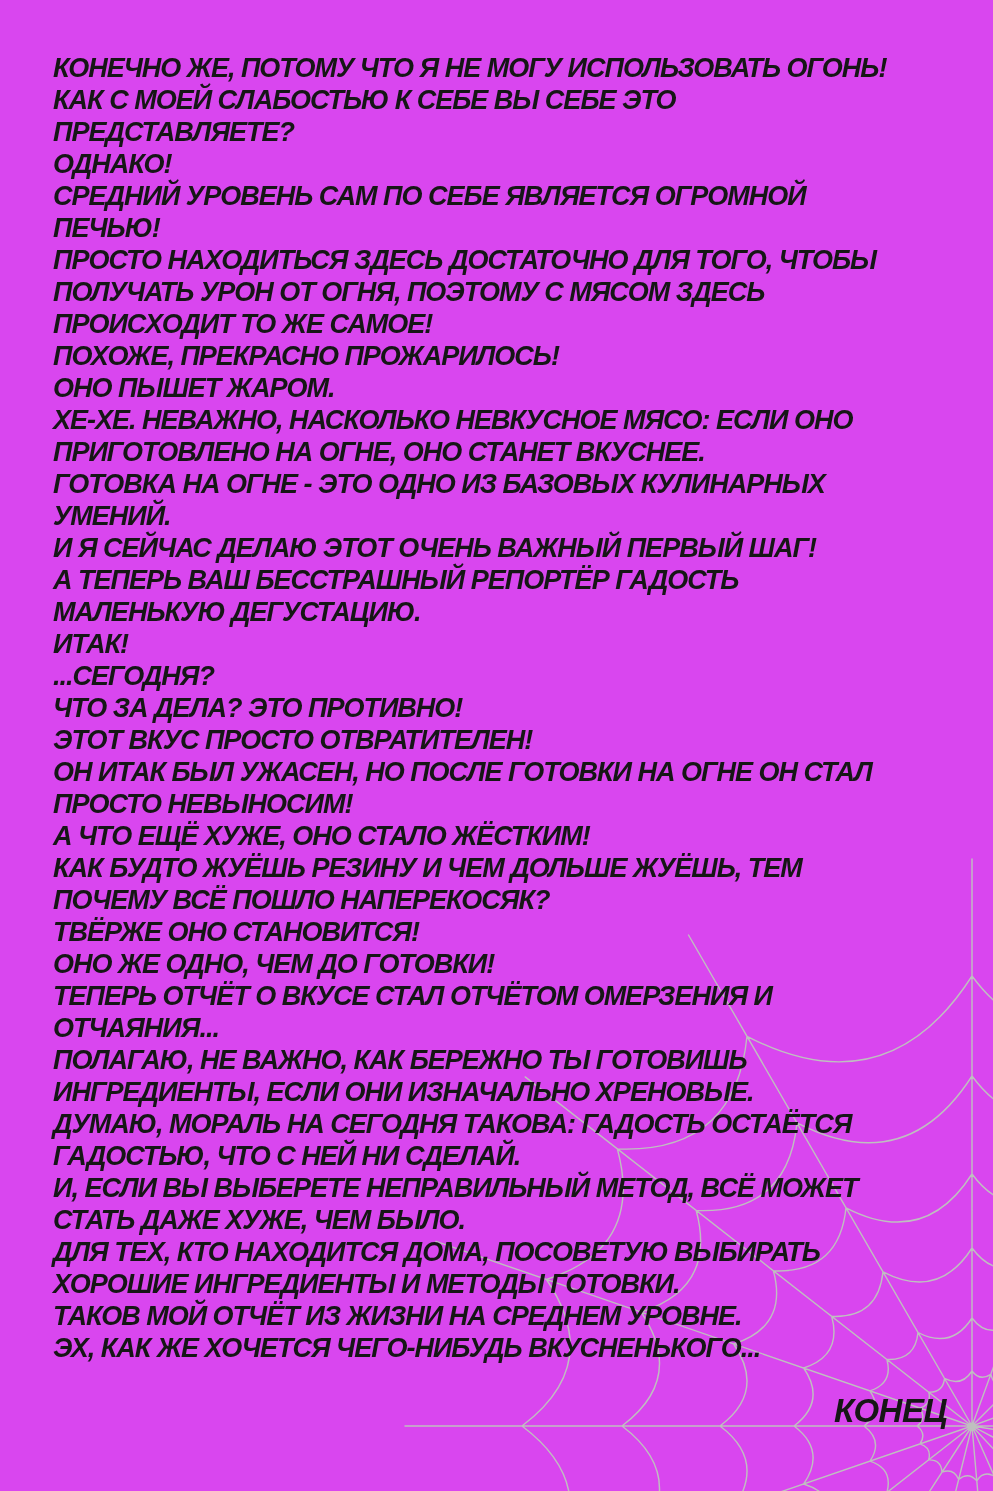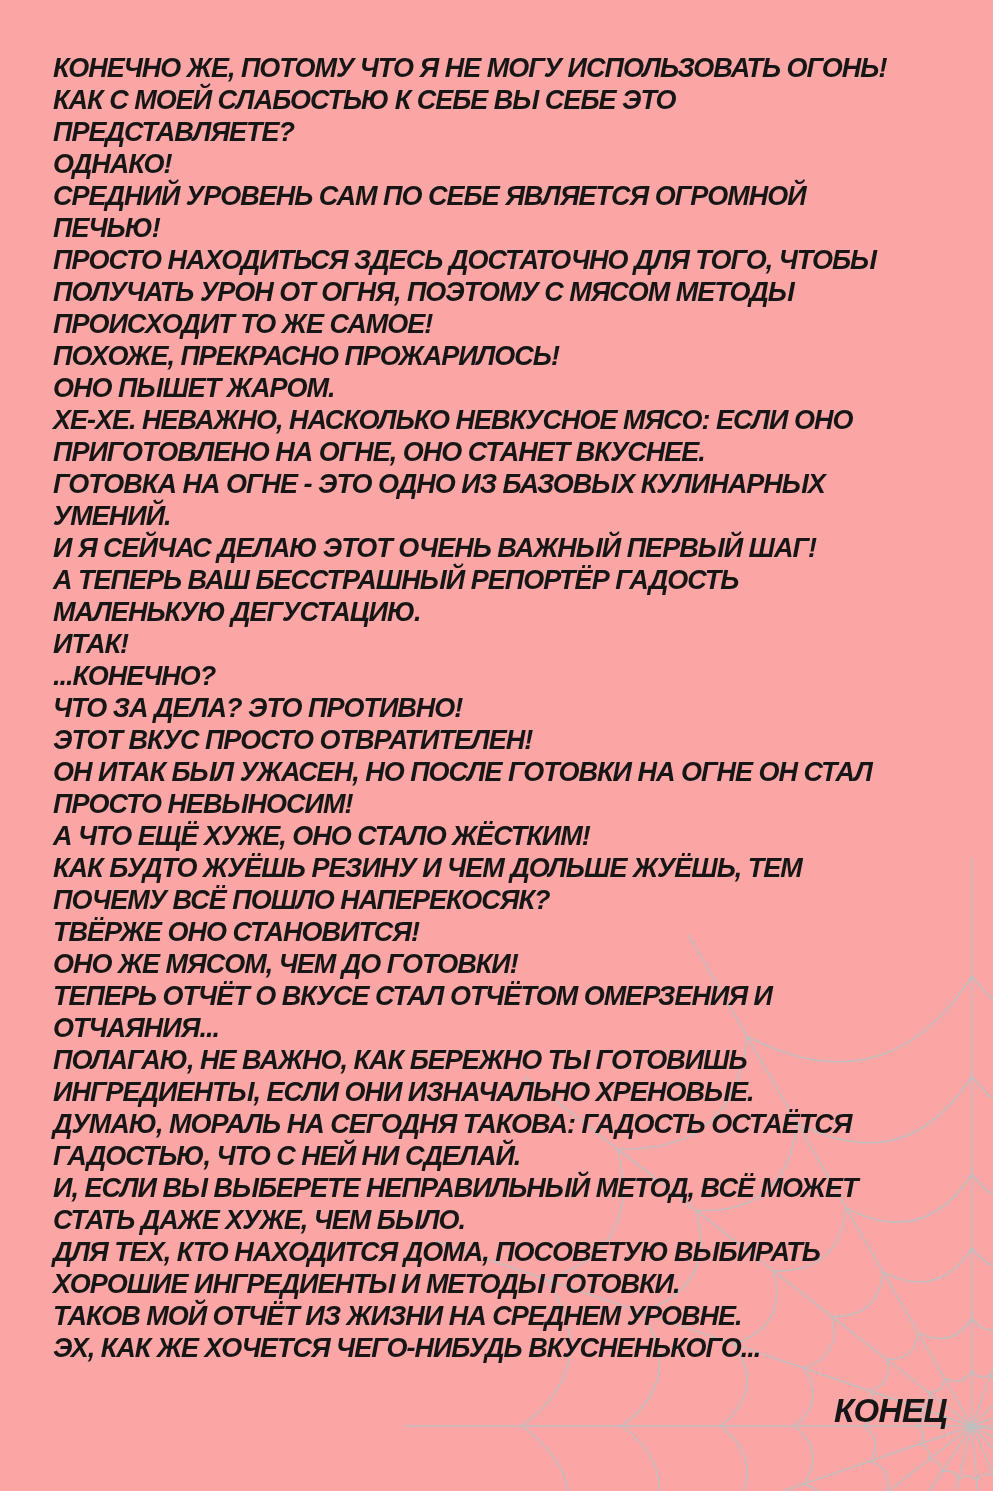--- a/index.html
+++ b/index.html
@@ -1,20 +1,20 @@
 <!DOCTYPE html>
 <html><head>
 <meta charset="utf-8">
 <style>
   html, body { margin: 0; padding: 0; background: #ffffff; }
   .page {
     position: relative;
     width: 993px;
     height: 1491px;
-    background: #fca5a5;
+    background: #d946ef;
     overflow: hidden;
     font-family: "Liberation Sans", sans-serif;
   }
   .web {
     position: absolute;
     left: 0; top: 0;
     width: 993px; height: 1491px;
   }
   .transcript {
     position: absolute;
@@ -49,42 +49,42 @@
       <path d="M972 1426L1539.0 1426.0M972 1426L1504.8 1232.1M972 1426L1372.9 1025.1M972 1426L1165.9 893.2M972 1426L972.0 859.0M972 1426L688.5 935.0M972 1426L525.2 1076.9M972 1426L435.9 1241.4M972 1426L405.0 1426.0M972 1426L435.9 1610.6M972 1426L525.2 1775.1M972 1426L663.2 1901.5M972 1426L834.8 1976.2M972 1426L1021.4 1990.8M972 1426L1202.6 1944.0M972 1426L1358.7 1840.7M972 1426L1472.6 1692.2M972 1426L1532.0 1514.7M1027.0 1426.0Q1016.4 1418.2 1023.7 1407.2M1080.0 1426.0Q1059.2 1410.6 1073.5 1389.1M1150.0 1426.0Q1115.7 1400.7 1139.3 1365.1M1224.0 1426.0Q1175.5 1390.1 1208.8 1339.8M1322.0 1426.0Q1254.6 1376.2 1300.9 1306.3M1422.0 1426.0Q1335.4 1361.9 1394.9 1272.1M1023.7 1407.2Q1007.9 1403.1 1010.9 1387.1M1073.5 1389.1Q1042.6 1381.0 1048.4 1349.6M1139.3 1365.1Q1088.3 1351.9 1097.9 1300.1M1208.8 1339.8Q1136.7 1321.1 1150.2 1247.8M1300.9 1306.3Q1200.8 1280.3 1219.5 1178.5M1394.9 1272.1Q1266.1 1238.6 1290.2 1107.8M1010.9 1387.1Q994.9 1390.1 990.8 1374.3M1048.4 1349.6Q1017.0 1355.4 1008.9 1324.5M1097.9 1300.1Q1046.1 1309.7 1032.9 1258.7M1150.2 1247.8Q1076.9 1261.3 1058.2 1189.2M1219.5 1178.5Q1117.7 1197.2 1091.7 1097.1M1290.2 1107.8Q1159.4 1131.9 1125.9 1003.1M990.8 1374.3Q979.8 1381.6 972.0 1371.0M1008.9 1324.5Q987.4 1338.8 972.0 1318.0M1032.9 1258.7Q997.3 1282.3 972.0 1248.0M1058.2 1189.2Q1007.9 1222.5 972.0 1174.0M1091.7 1097.1Q1021.8 1143.4 972.0 1076.0M1125.9 1003.1Q1036.1 1062.6 972.0 976.0M972.0 1371.0Q961.6 1387.2 944.5 1378.4M972.0 1318.0Q951.6 1349.8 918.0 1332.5M972.0 1248.0Q938.4 1300.5 883.0 1271.8M972.0 1174.0Q924.4 1248.3 846.0 1207.8M972.0 1076.0Q905.9 1179.2 797.0 1122.9M972.0 976.0Q887.0 1108.7 747.0 1036.3M944.5 1378.4Q943.1 1392.7 928.7 1392.1M918.0 1332.5Q915.2 1360.6 886.9 1359.5M883.0 1271.8Q878.3 1318.3 831.7 1316.4M846.0 1207.8Q839.4 1273.5 773.4 1270.9M797.0 1122.9Q787.8 1214.2 696.2 1210.5M747.0 1036.3Q735.2 1153.6 617.4 1149.0M928.7 1392.1Q931.9 1404.2 920.0 1408.1M886.9 1359.5Q893.3 1383.3 869.9 1390.8M831.7 1316.4Q842.3 1355.6 803.7 1368.0M773.4 1270.9Q788.4 1326.3 733.7 1344.0M696.2 1210.5Q717.0 1287.6 641.1 1312.1M617.4 1149.0Q644.2 1248.0 546.5 1279.5M920.0 1408.1Q927.0 1418.5 917.0 1426.0M869.9 1390.8Q883.7 1411.2 864.0 1426.0M803.7 1368.0Q826.5 1401.6 794.0 1426.0M733.7 1344.0Q766.0 1391.5 720.0 1426.0M641.1 1312.1Q685.8 1378.1 622.0 1426.0M546.5 1279.5Q604.1 1364.4 522.0 1426.0M917.0 1426.0Q927.0 1433.5 920.0 1443.9M864.0 1426.0Q883.7 1440.8 869.9 1461.2M794.0 1426.0Q826.5 1450.4 803.7 1484.0M720.0 1426.0Q766.0 1460.5 733.7 1508.0M622.0 1426.0Q685.8 1473.9 641.1 1539.9M522.0 1426.0Q604.1 1487.6 546.5 1572.5M920.0 1443.9Q931.9 1447.8 928.7 1459.9M869.9 1461.2Q893.3 1468.7 886.9 1492.5M803.7 1484.0Q842.3 1496.4 831.7 1535.6M733.7 1508.0Q788.4 1525.7 773.4 1581.1M641.1 1539.9Q717.0 1564.4 696.2 1641.5M546.5 1572.5Q644.2 1604.0 617.4 1703.0M928.7 1459.9Q941.2 1459.6 942.0 1472.1M886.9 1492.5Q911.5 1492.0 913.2 1516.6M831.7 1535.6Q872.3 1534.8 875.1 1575.3M773.4 1581.1Q830.9 1580.0 834.8 1637.3M696.2 1641.5Q776.0 1639.9 781.4 1719.5M617.4 1703.0Q720.0 1701.0 726.9 1803.4M942.0 1472.1Q953.8 1467.8 958.7 1479.4M913.2 1516.6Q936.3 1508.1 945.9 1530.8M875.1 1575.3Q913.2 1561.3 928.9 1598.7M834.8 1637.3Q888.7 1617.6 911.0 1670.5M781.4 1719.5Q856.3 1692.1 887.3 1765.6M726.9 1803.4Q823.2 1768.1 863.1 1862.6M958.7 1479.4Q968.4 1471.5 976.8 1480.8M945.9 1530.8Q965.0 1515.3 981.4 1533.6M928.9 1598.7Q960.4 1573.1 987.5 1603.3M911.0 1670.5Q955.6 1634.3 994.0 1677.0M887.3 1765.6Q949.2 1715.3 1002.5 1774.7M863.1 1862.6Q942.7 1797.9 1011.2 1874.3M976.8 1480.8Q983.4 1470.1 994.4 1476.2M981.4 1533.6Q994.4 1512.7 1015.9 1524.7M987.5 1603.3Q1008.9 1568.9 1044.4 1588.6M994.0 1677.0Q1024.3 1628.3 1074.5 1656.2M1002.5 1774.7Q1044.6 1706.9 1114.4 1745.7M1011.2 1874.3Q1065.4 1787.2 1155.0 1837.1M994.4 1476.2Q997.2 1464.0 1009.5 1466.2M1015.9 1524.7Q1021.4 1500.7 1045.7 1505.0M1044.4 1588.6Q1053.4 1549.0 1093.4 1556.2M1074.5 1656.2Q1087.3 1600.2 1143.9 1610.3M1114.4 1745.7Q1132.1 1668.0 1210.7 1682.0M1155.0 1837.1Q1177.9 1737.1 1278.9 1755.1M1009.5 1466.2Q1008.2 1453.8 1020.6 1451.8M1045.7 1505.0Q1043.0 1480.5 1067.4 1476.7M1093.4 1556.2Q1089.1 1515.8 1129.2 1509.6M1143.9 1610.3Q1137.7 1553.2 1194.5 1544.3M1210.7 1682.0Q1202.2 1602.6 1281.0 1590.3M1278.9 1755.1Q1268.0 1653.1 1369.3 1637.3M1020.6 1451.8Q1015.2 1440.5 1026.3 1434.6M1067.4 1476.7Q1056.9 1454.4 1078.7 1442.9M1129.2 1509.6Q1111.9 1472.8 1147.8 1453.8M1194.5 1544.3Q1170.1 1492.3 1220.9 1465.4M1281.0 1590.3Q1247.2 1518.1 1317.7 1480.8M1369.3 1637.3Q1325.8 1544.4 1416.5 1496.4M1026.3 1434.6Q1022.4 1430.0 1027.0 1426.0M1078.7 1442.9Q1070.9 1433.8 1080.0 1426.0M1147.8 1453.8Q1135.1 1438.8 1150.0 1426.0M1220.9 1465.4Q1202.9 1444.2 1224.0 1426.0M1317.7 1480.8Q1292.7 1451.2 1322.0 1426.0M1416.5 1496.4Q1384.3 1458.4 1422.0 1426.0" fill="none" stroke="#bfbfbf" stroke-width="1.4" stroke-linecap="round"></path>
     </svg>
   <div class="transcript">
       <div class="line">КОНЕЧНО ЖЕ, ПОТОМУ ЧТО Я НЕ МОГУ ИСПОЛЬЗОВАТЬ ОГОНЬ!</div>
       <div class="line">КАК С МОЕЙ СЛАБОСТЬЮ К СЕБЕ ВЫ СЕБЕ ЭТО</div>
       <div class="line">ПРЕДСТАВЛЯЕТЕ?</div>
       <div class="line">ОДНАКО!</div>
       <div class="line">СРЕДНИЙ УРОВЕНЬ САМ ПО СЕБЕ ЯВЛЯЕТСЯ ОГРОМНОЙ</div>
       <div class="line">ПЕЧЬЮ!</div>
       <div class="line">ПРОСТО НАХОДИТЬСЯ ЗДЕСЬ ДОСТАТОЧНО ДЛЯ ТОГО, ЧТОБЫ</div>
-      <div class="line">ПОЛУЧАТЬ УРОН ОТ ОГНЯ, ПОЭТОМУ С МЯСОМ МЕТОДЫ</div>
+      <div class="line">ПОЛУЧАТЬ УРОН ОТ ОГНЯ, ПОЭТОМУ С МЯСОМ ЗДЕСЬ</div>
       <div class="line">ПРОИСХОДИТ ТО ЖЕ САМОЕ!</div>
       <div class="line">ПОХОЖЕ, ПРЕКРАСНО ПРОЖАРИЛОСЬ!</div>
       <div class="line">ОНО ПЫШЕТ ЖАРОМ.</div>
       <div class="line">ХЕ-ХЕ. НЕВАЖНО, НАСКОЛЬКО НЕВКУСНОЕ МЯСО: ЕСЛИ ОНО</div>
       <div class="line">ПРИГОТОВЛЕНО НА ОГНЕ, ОНО СТАНЕТ ВКУСНЕЕ.</div>
       <div class="line">ГОТОВКА НА ОГНЕ - ЭТО ОДНО ИЗ БАЗОВЫХ КУЛИНАРНЫХ</div>
       <div class="line">УМЕНИЙ.</div>
       <div class="line">И Я СЕЙЧАС ДЕЛАЮ ЭТОТ ОЧЕНЬ ВАЖНЫЙ ПЕРВЫЙ ШАГ!</div>
       <div class="line">А ТЕПЕРЬ ВАШ БЕССТРАШНЫЙ РЕПОРТЁР ГАДОСТЬ</div>
       <div class="line">МАЛЕНЬКУЮ ДЕГУСТАЦИЮ.</div>
       <div class="line">ИТАК!</div>
-      <div class="line">...КОНЕЧНО?</div>
+      <div class="line">...СЕГОДНЯ?</div>
       <div class="line">ЧТО ЗА ДЕЛА? ЭТО ПРОТИВНО!</div>
       <div class="line">ЭТОТ ВКУС ПРОСТО ОТВРАТИТЕЛЕН!</div>
       <div class="line">ОН ИТАК БЫЛ УЖАСЕН, НО ПОСЛЕ ГОТОВКИ НА ОГНЕ ОН СТАЛ</div>
       <div class="line">ПРОСТО НЕВЫНОСИМ!</div>
       <div class="line">А ЧТО ЕЩЁ ХУЖЕ, ОНО СТАЛО ЖЁСТКИМ!</div>
       <div class="line">КАК БУДТО ЖУЁШЬ РЕЗИНУ И ЧЕМ ДОЛЬШЕ ЖУЁШЬ, ТЕМ</div>
       <div class="line">ПОЧЕМУ ВСЁ ПОШЛО НАПЕРЕКОСЯК?</div>
       <div class="line">ТВЁРЖЕ ОНО СТАНОВИТСЯ!</div>
-      <div class="line">ОНО ЖЕ МЯСОМ, ЧЕМ ДО ГОТОВКИ!</div>
+      <div class="line">ОНО ЖЕ ОДНО, ЧЕМ ДО ГОТОВКИ!</div>
       <div class="line">ТЕПЕРЬ ОТЧЁТ О ВКУСЕ СТАЛ ОТЧЁТОМ ОМЕРЗЕНИЯ И</div>
       <div class="line">ОТЧАЯНИЯ...</div>
       <div class="line">ПОЛАГАЮ, НЕ ВАЖНО, КАК БЕРЕЖНО ТЫ ГОТОВИШЬ</div>
       <div class="line">ИНГРЕДИЕНТЫ, ЕСЛИ ОНИ ИЗНАЧАЛЬНО ХРЕНОВЫЕ.</div>
       <div class="line">ДУМАЮ, МОРАЛЬ НА СЕГОДНЯ ТАКОВА: ГАДОСТЬ ОСТАЁТСЯ</div>
       <div class="line">ГАДОСТЬЮ, ЧТО С НЕЙ НИ СДЕЛАЙ.</div>
       <div class="line">И, ЕСЛИ ВЫ ВЫБЕРЕТЕ НЕПРАВИЛЬНЫЙ МЕТОД, ВСЁ МОЖЕТ</div>
       <div class="line">СТАТЬ ДАЖЕ ХУЖЕ, ЧЕМ БЫЛО.</div>
       <div class="line">ДЛЯ ТЕХ, КТО НАХОДИТСЯ ДОМА, ПОСОВЕТУЮ ВЫБИРАТЬ</div>
       <div class="line">ХОРОШИЕ ИНГРЕДИЕНТЫ И МЕТОДЫ ГОТОВКИ.</div>

